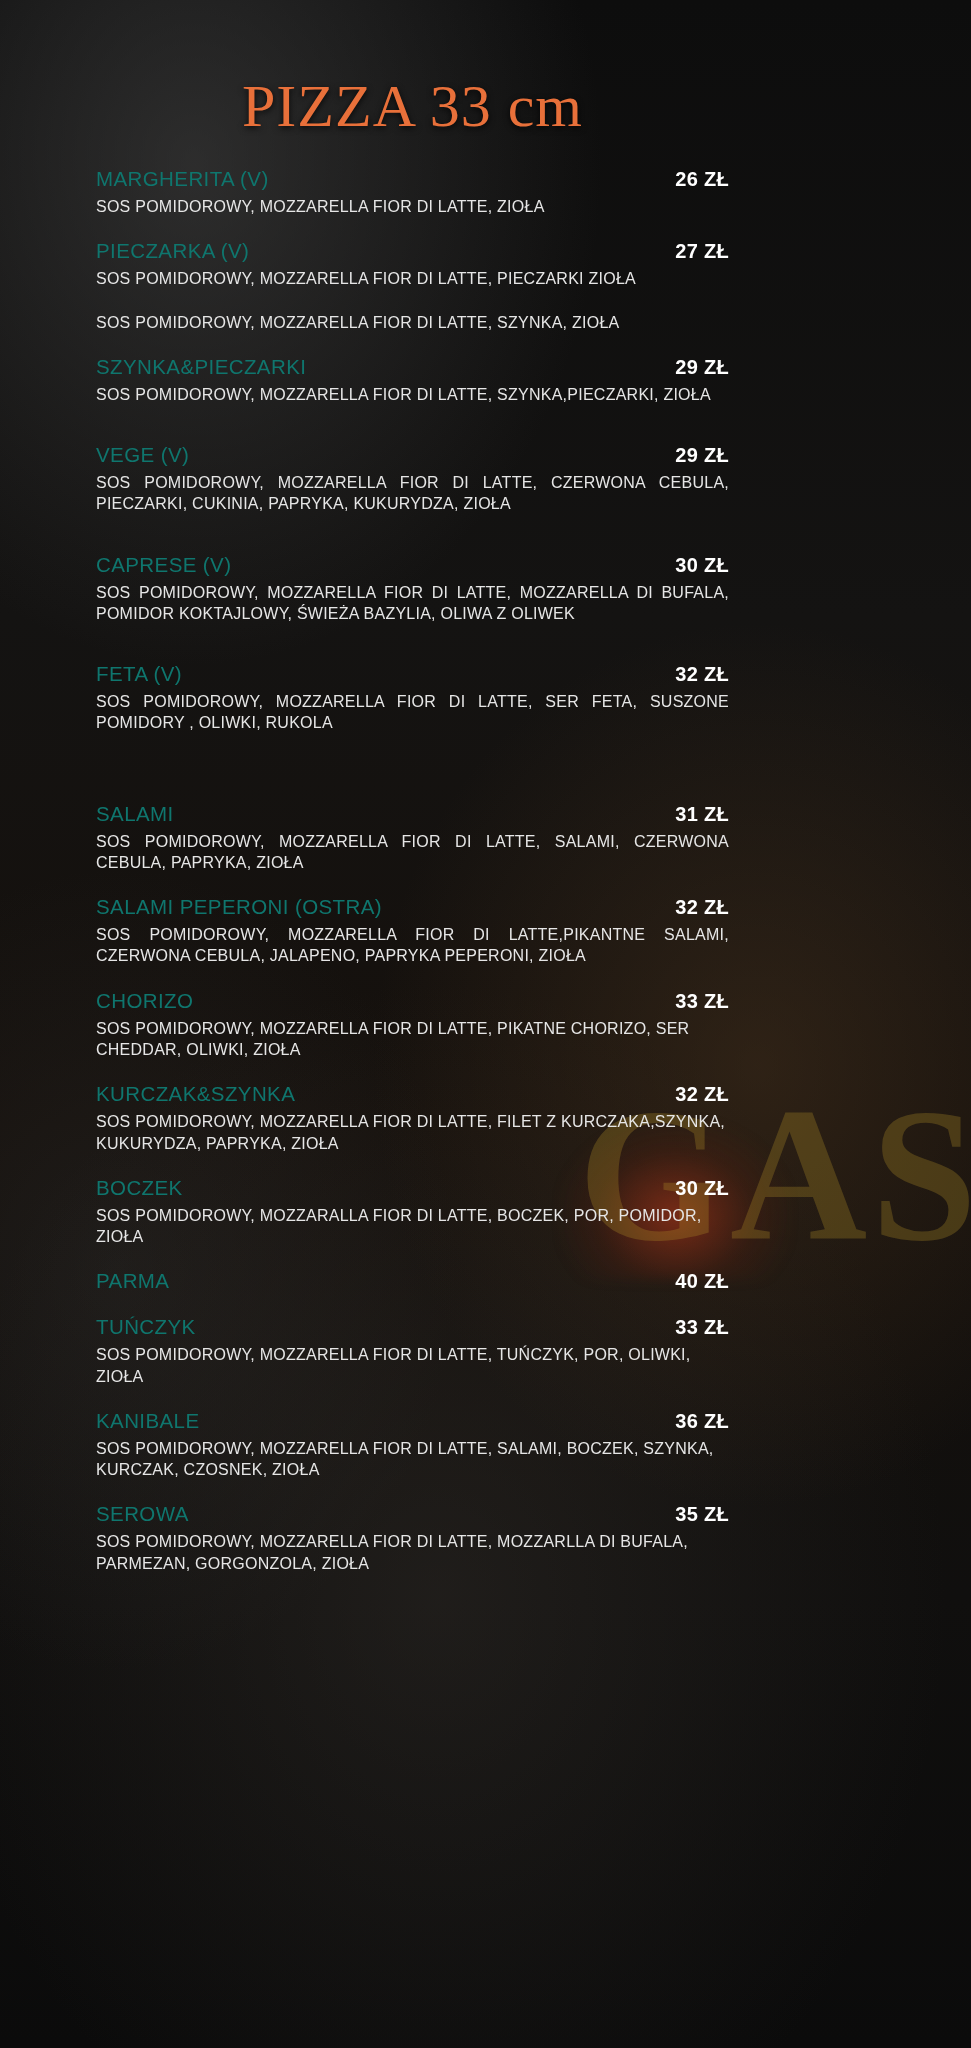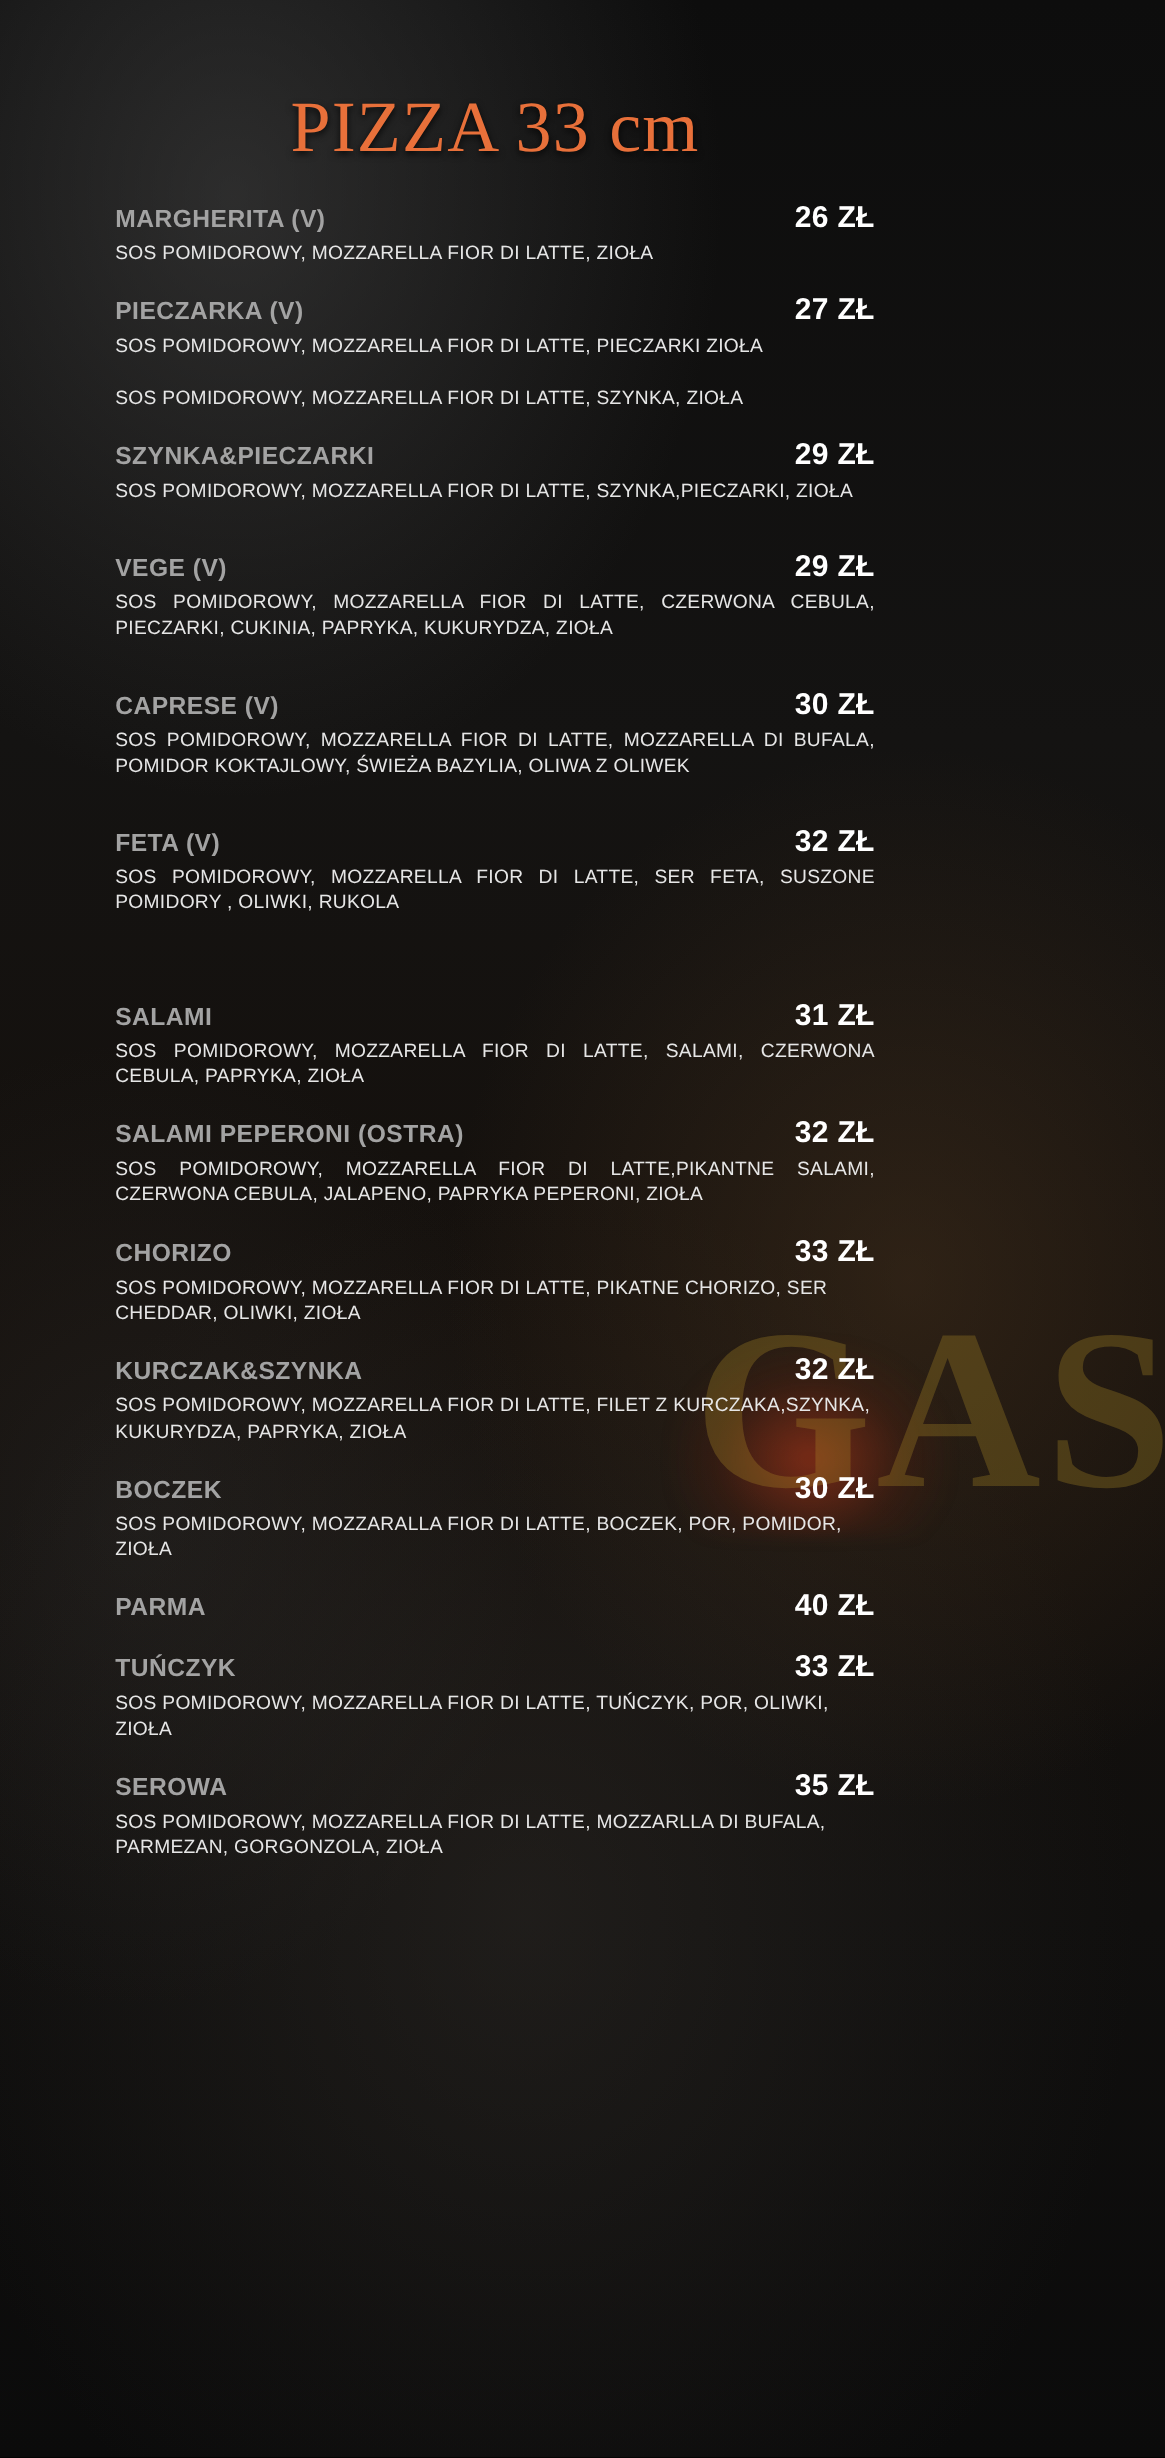--- a/index.html
+++ b/index.html
@@ -80,27 +80,27 @@
   .menu-item { margin-bottom: 22px; }
 
   .item-head {
     display: flex;
     align-items: baseline;
     justify-content: space-between;
     gap: 16px;
   }
   .item-name {
     font-size: 20.5px;
-    font-weight: 700;
+    font-weight: 400;
     letter-spacing: 0.4px;
-    color: #a3a3a3;
+    color: #0f766e;
     white-space: nowrap;
   }
   .item-price {
-    font-size: 25px;
+    font-size: 20px;
     font-weight: 700;
     letter-spacing: 0.3px;
     color: #ffffff;
     white-space: nowrap;
   }
   .item-desc {
     margin-top: 5px;
     font-size: 16px;
     line-height: 1.33;
     letter-spacing: 0.25px;
@@ -227,20 +227,27 @@
     </div>
 
     <div class="menu-item">
       <div class="item-head">
         <span class="item-name">TUŃCZYK</span>
         <span class="item-price">33 ZŁ</span>
       </div>
       <div class="item-desc nowrapjust">SOS POMIDOROWY, MOZZARELLA FIOR DI LATTE, TUŃCZYK, POR, OLIWKI, ZIOŁA</div>
     </div>
 
+    <div class="menu-item">
+      <div class="item-head">
+        <span class="item-name">KANIBALE</span>
+        <span class="item-price">36 ZŁ</span>
+      </div>
+      <div class="item-desc nowrapjust">SOS POMIDOROWY, MOZZARELLA FIOR DI LATTE, SALAMI, BOCZEK, SZYNKA, KURCZAK, CZOSNEK, ZIOŁA</div>
+    </div>
 
     <div class="menu-item">
       <div class="item-head">
         <span class="item-name">SEROWA</span>
         <span class="item-price">35 ZŁ</span>
       </div>
       <div class="item-desc nowrapjust">SOS POMIDOROWY, MOZZARELLA FIOR DI LATTE, MOZZARLLA DI BUFALA, PARMEZAN, GORGONZOLA, ZIOŁA</div>
     </div>
 
   </div>

